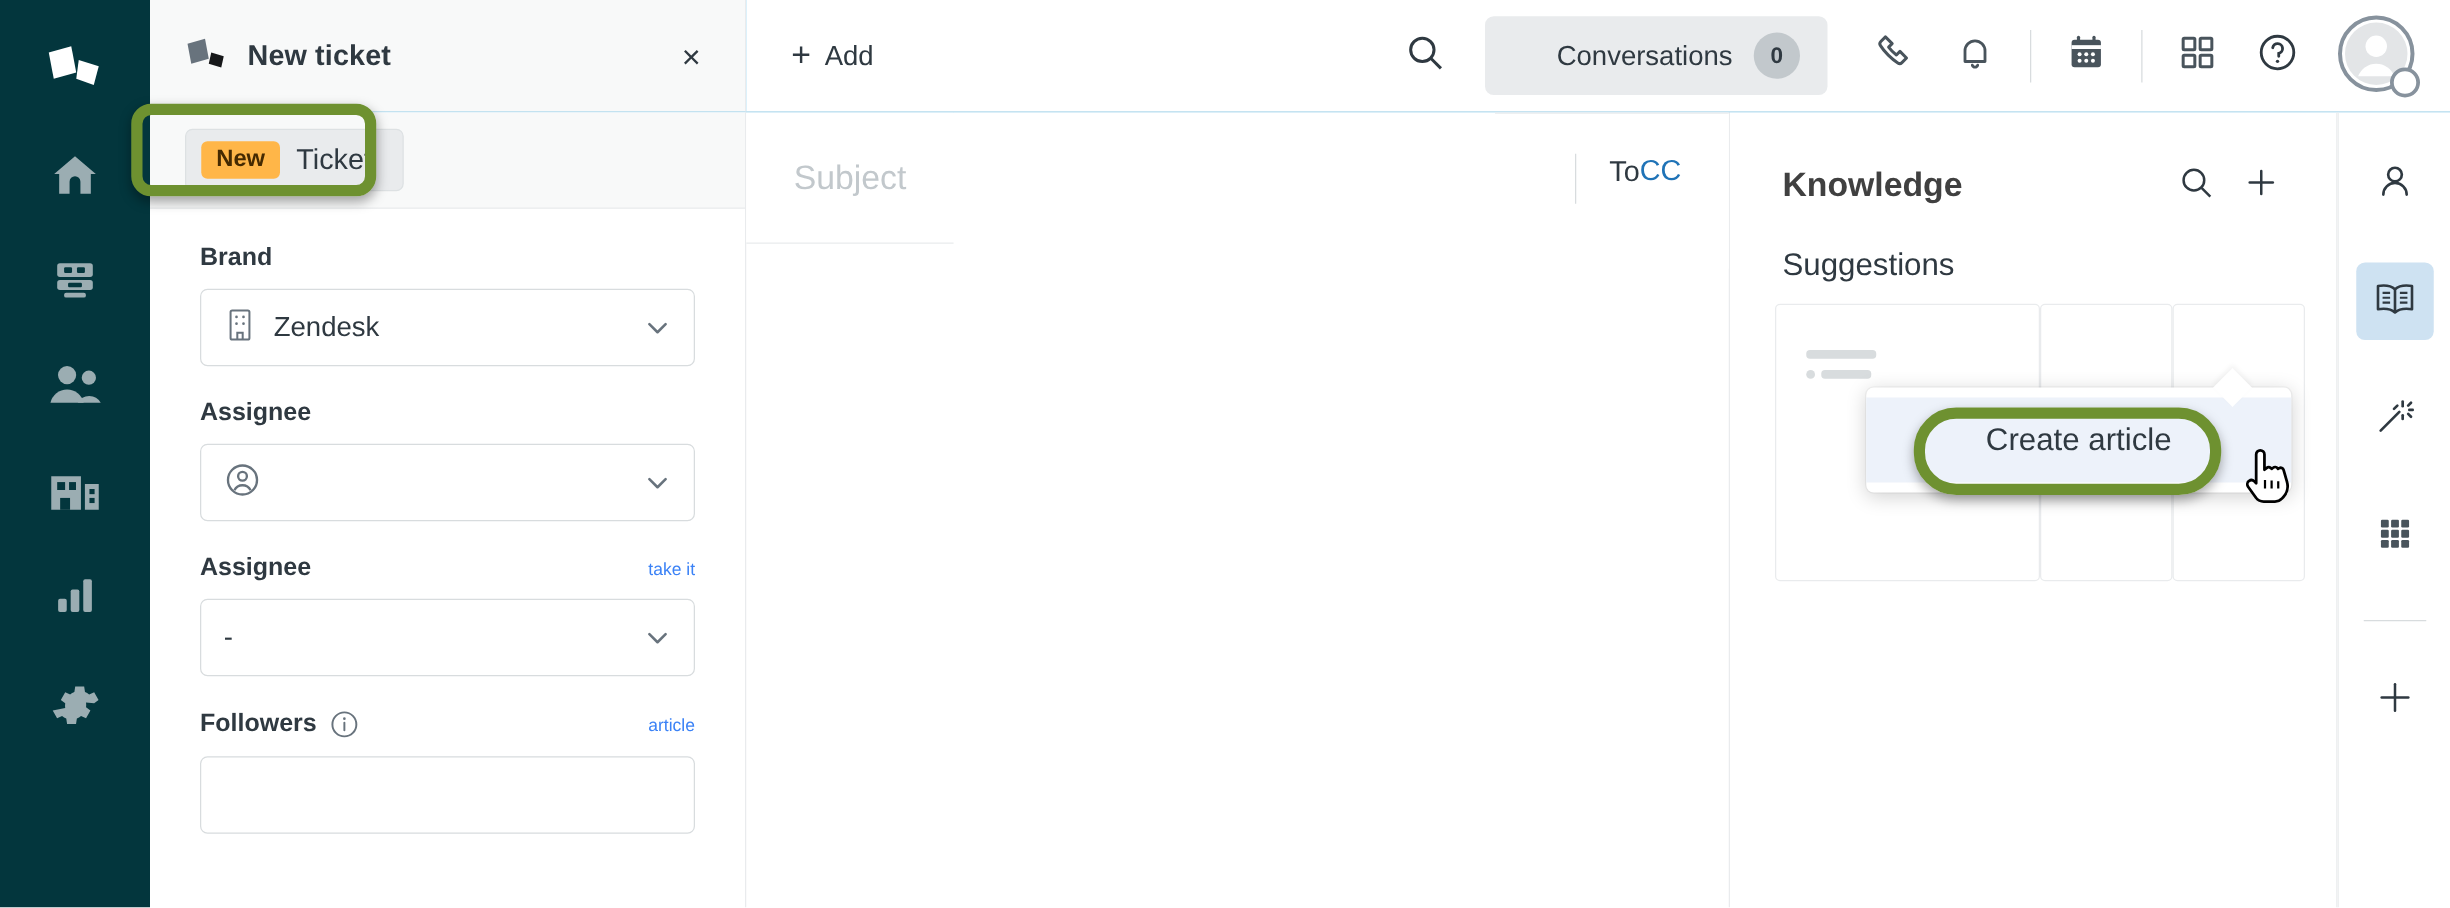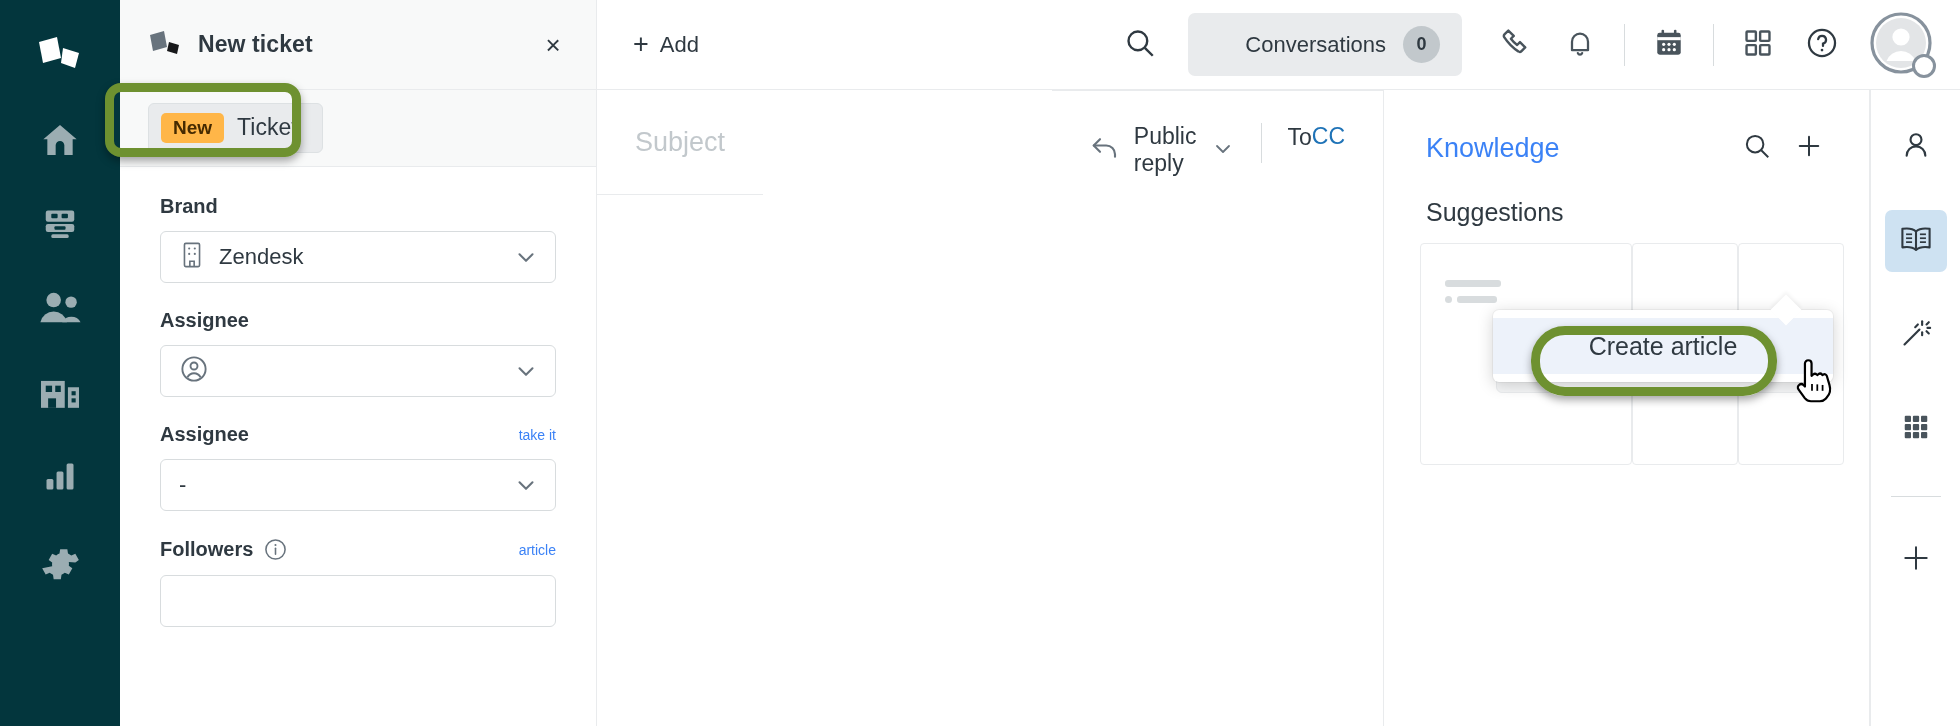--- a/index.html
+++ b/index.html
@@ -117,21 +117,21 @@
 
   .props-body { flex: 1; padding: 28px 40px 0 40px; overflow: hidden; }
   .field { margin-bottom: 26px; }
   .field-labelrow { display: flex; align-items: center; margin-bottom: 13px; }
   .field-label { font-size: 20px; font-weight: 700; color: #2F3941; }
   .info-dot { margin-left: 10px; display: flex; align-items: center; }
   .field-action {
     margin-left: auto; font-size: 14px; color: #3b82f6; cursor: pointer;
   }
   .select {
-    height: 52px; border: 1px solid #D8DCDE; border-radius: 6px;
+    height: 62px; border: 1px solid #D8DCDE; border-radius: 6px;
     background: #fff; display: flex; align-items: center;
     padding: 0 16px 0 18px; gap: 14px; cursor: pointer;
   }
   .select-val { font-size: 22px; color: #2F3941; flex: 1; }
   .caret { display: flex; align-items: center; color: #68737D; }
 
   
   .convo { flex: 1; display: flex; min-width: 0; border-right: 1px solid #E9EBED; }
   .subject-row {
     height: 105px; flex: 0 0 105px;
@@ -158,21 +158,21 @@
     width: 486px; flex: 0 0 486px;
     background: #fff; position: relative;
     display: flex; flex-direction: column;
     border-right: 1px solid #E9EBED;
     overflow: hidden;
   }
   .kpanel-head {
     display: flex; align-items: center;
     padding: 32px 34px 0 42px; gap: 0;
   }
-  .kpanel-title { font-size: 27px; font-weight: 400; color: #3b82f6; }
+  .kpanel-title { font-size: 27px; font-weight: 700; color: #404040; }
   .kpanel-head .spacer { flex: 1; }
   .k-icon-btn {
     width: 52px; height: 52px; display: flex; align-items: center;
     justify-content: center; cursor: pointer; border-radius: 5px;
   }
   .kpanel-sub {
     font-size: 25px; color: #2F3941;
     padding: 24px 0 0 42px;
   }
   .k-skeletons { position: relative; padding: 14px 0 0 36px; flex:1; }
@@ -230,21 +230,21 @@
     box-shadow: 0 3px 16px rgba(0,0,0,.18), 0 0 0 1px rgba(0,0,0,.04);
     z-index: 50; padding: 8px 0;
   }
   .dropdown::after {
     content: ""; position: absolute; top: -11px; right: 36px;
     width: 22px; height: 22px; background: #fff;
     transform: rotate(45deg);
     box-shadow: -2px -2px 4px rgba(0,0,0,.05);
   }
   .menu-item {
-    height: 56px; display: flex; align-items: center;
+    height: 68px; display: flex; align-items: center;
     justify-content: center; font-size: 25px; color: #2F3941;
     cursor: pointer;
   }
   .menu-item.hover { background: #EDF2FA; }
 
   .cursor-hand { position: absolute; left: 1796px; top: 357px; z-index: 70; pointer-events:none; }
 </style>
 </head>
 <body>
 
@@ -514,34 +514,20 @@
 
         </div>
       </div>
 
       <div class="convo">
         <div class="subject-row">
           <span class="subject-ph">Subject</span>
         </div>
         <div class="convo-blank"></div>
         <div class="reply-bar">
-          <div class="reply-type">
-            <span>
-              <svg width="30" height="26" viewBox="0 0 24 20" fill="none" stroke="#68737D" stroke-width="1.7" stroke-linecap="round" stroke-linejoin="round">
-                <polyline points="8 3 3 8 8 13"></polyline>
-                  <path d="M3 8h10a7 7 0 0 1 7 7v2"></path>
-              </svg>
-            </span>
-            <span class="reply-type-label">Public reply</span>
-            <span>
-              <svg width="24" height="24" viewBox="0 0 24 24" fill="none" stroke="#68737D" stroke-width="1.8" stroke-linecap="round" stroke-linejoin="round">
-                  <polyline points="6 10 12 16 18 10"></polyline>
-                </svg>
-            </span>
-          </div>
           <div class="reply-div"></div>
           <span class="to-label">To</span>
           <span class="cc-link">CC</span>
         </div>
       </div>
 
       <div class="kpanel">
         <div class="kpanel-head">
           <span class="kpanel-title">Knowledge</span>
           <span class="spacer"></span>

